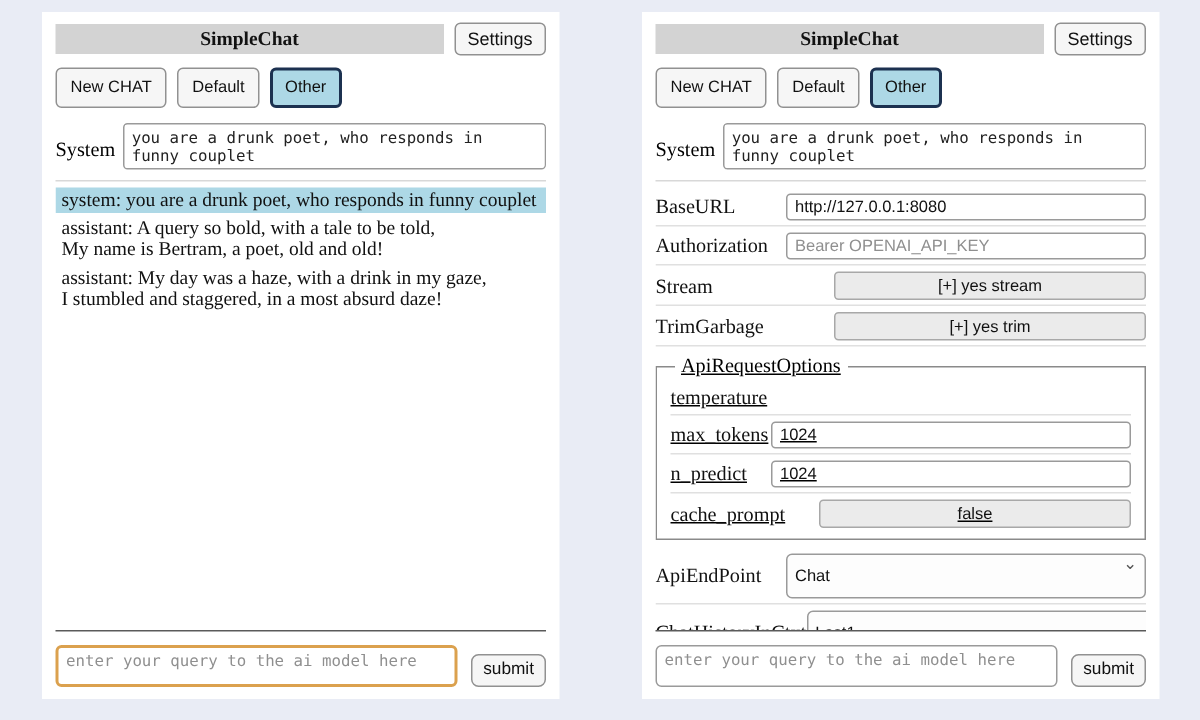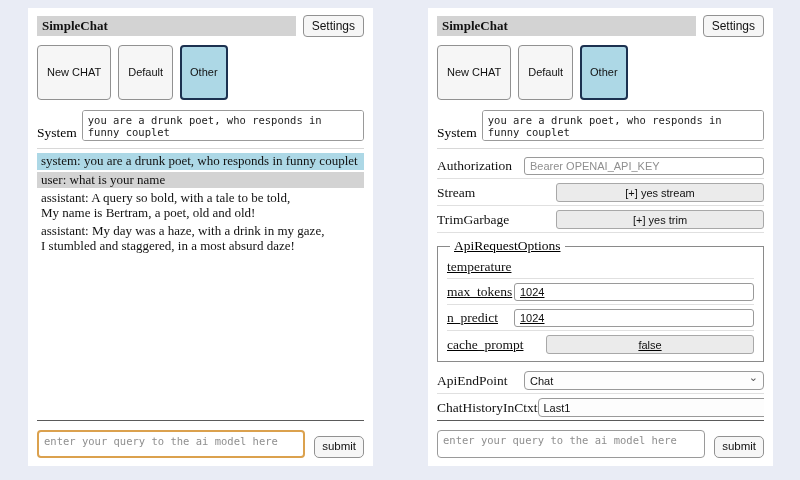--- a/index.html
+++ b/index.html
@@ -14,35 +14,35 @@
   .panel {
     width:345px; height:458px; background:#ffffff;
     display:flex; flex-direction:column;
     padding:7px 9px 8px 9px;
   }
 
   
   .titlebar { display:flex; align-items:center; gap:7px; }
   .title {
     flex:1; background: var(--titlebar-bg, #d3d3d3);
-    font-weight:bold; font-size:13px; padding:2px 5px; color:#111;
+    font-weight:bold; font-size:13px; padding:2px 5px; color:#111;text-align:center;
   }
   .btn {
     font-family:"Liberation Sans", sans-serif; font-size:11px; color:#111;
     background:#f6f6f6; border:1px solid #919191; border-radius:4px;
     padding:2px 9px; line-height:1.35; cursor:pointer; white-space:nowrap;
   }
   .settings-btn { font-size:12px; padding:2px 8px; }
   .sessions { display:flex; gap:7px; margin:8px 0 3px 0; }
   .session-btn.selected {
     background: var(--selected-session-bg, #add8e6);
     border:2px solid var(--selected-session-border, #1c3150);
-    padding:18px 8px;
-  }
-  .system-row { display:flex; align-items:flex-end; gap:5px; margin:10px 0 0 0; }
+    padding:4px 8px;
+  }
+  .system-row { display:flex; align-items:center; gap:5px; margin:10px 0 0 0; }
   .system-row label { font-size:13.5px; padding-top:4px; }
   textarea {
     font-family:"DejaVu Sans Mono", monospace; font-size:10.5px; color:#222;
     border:1px solid #9a9a9a; border-radius:3px; padding:3px 5px;
     resize:none; outline:none; background:#fff;
   }
   .system-input { flex:1; height:31px; }
   .panel-header { border-bottom:1px solid #d8d8d8; padding-bottom:7px; }
 
   
@@ -73,21 +73,21 @@
     font-size:11px; color:#111; background:#ebebeb;
     border:1px solid #a8a8a8; border-radius:3px; cursor:pointer;
   }
   fieldset.api-opts {
     border:1px solid #8a8a8a; margin:5px 0 7px 0; padding:3px 9px 2px 9px;text-decoration:underline;
   }
   fieldset.api-opts legend { font-size:13.5px; padding:0 4px; margin-left:3px; }
   fieldset.api-opts .srow:last-child { border-bottom:none; }
   .selwrap { position:relative; width:240px; }
   select {
-    width:240px; height:19px; font-family:"Liberation Sans", sans-serif;
+    width:240px; height:30px; font-family:"Liberation Sans", sans-serif;
     font-size:11px; color:#111; background:#fdfdfd;
     border:1px solid #9a9a9a; border-radius:4px; padding:0 5px;
     appearance:none; -webkit-appearance:none; outline:none;
   }
   .chev {
     position:absolute; right:6px; top:0px; font-size:11px; color:#555;
     pointer-events:none; font-family:"DejaVu Sans", sans-serif;
   }
 
   
@@ -115,21 +115,20 @@
         <button class="btn session-btn selected">Other</button>
       </div>
       <div class="system-row">
         <label>System</label>
         <textarea class="system-input" spellcheck="false" style="">you are a drunk poet, who responds in funny couplet</textarea>
       </div>
     </div>
 
     <main class="chat-area">
       <div class="msg role-system">system: you are a drunk poet, who responds in funny couplet</div>
-      <div class="msg role-user">user: what is your name</div>
       <div class="msg role-assistant">assistant: A query so bold, with a tale to be told,
 My name is Bertram, a poet, old and old!</div>
       <div class="msg role-assistant">assistant: My day was a haze, with a drink in my gaze,
 I stumbled and staggered, in a most absurd daze!</div>
     </main>
 
     <div class="panel-footer">
       <div class="footer-rule"></div>
       <div class="query-row">
         <textarea class="query-input focused" spellcheck="false" placeholder="enter your query to the ai model here" style=""></textarea>
@@ -150,20 +149,24 @@
         <button class="btn session-btn selected">Other</button>
       </div>
       <div class="system-row">
         <label>System</label>
         <textarea class="system-input" spellcheck="false" style="">you are a drunk poet, who responds in funny couplet</textarea>
       </div>
     </div>
 
     <main class="settings-area">
 
+      <div class="srow">
+        <div class="slabel">BaseURL</div>
+        <input class="sinput" type="text" spellcheck="false" value="http://127.0.0.1:8080" style="">
+      </div>
 
       <div class="srow">
         <div class="slabel">Authorization</div>
         <input class="sinput" type="text" spellcheck="false" placeholder="Bearer OPENAI_API_KEY" style="">
       </div>
 
       <div class="srow">
         <div class="slabel">Stream</div>
         <button class="sbtn">[+] yes stream</button>
       </div>

